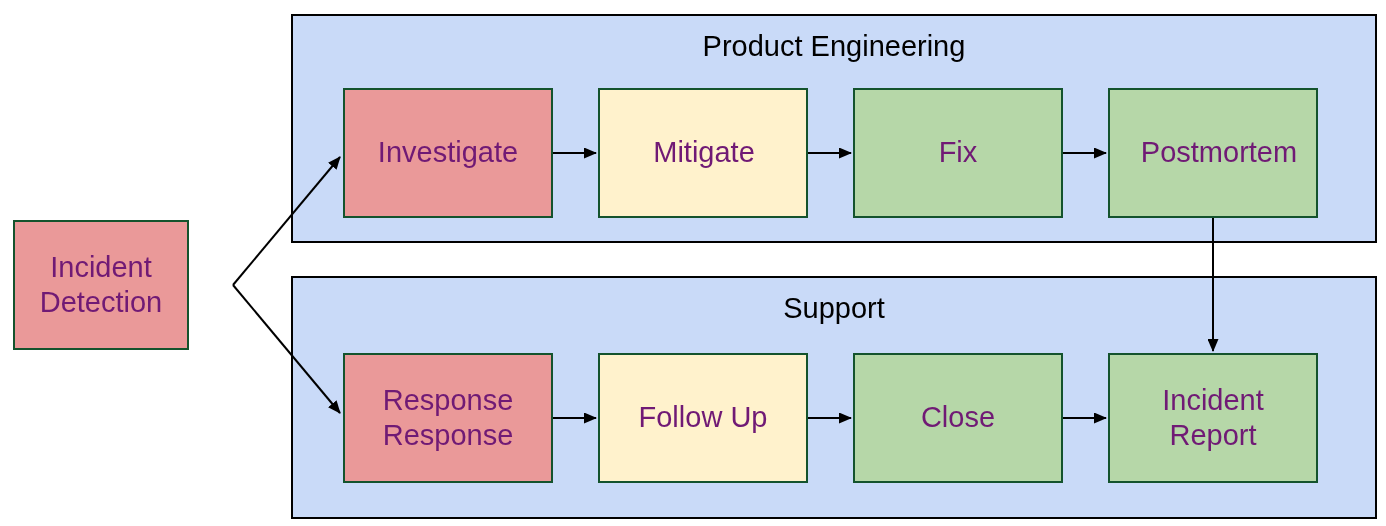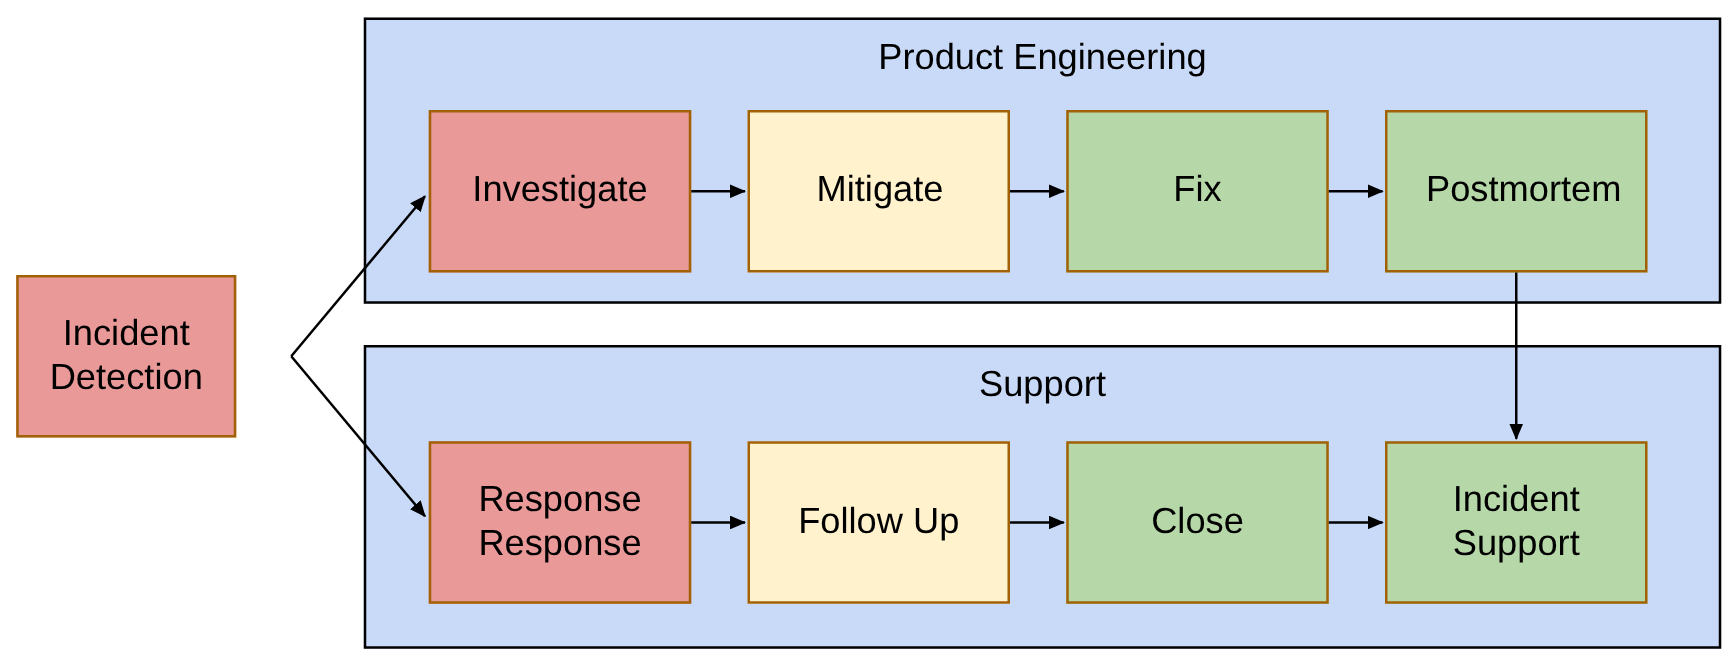--- a/index.html
+++ b/index.html
@@ -26,29 +26,29 @@
     top: 13px;
     left: 0;
     width: 100%;
     text-align: center;
     font-size: 29px;
     line-height: 1.2;
     color: #000000;
   }
   .node {
     position: absolute;
-    border: 2px solid #a16207;
+    border: 2px solid #14532d;
     box-sizing: border-box;
     display: flex;
     align-items: center;
     justify-content: center;
     text-align: center;
     font-size: 29px;
     line-height: 1.22;
-    color: #000000;
+    color: #701a75;
     padding: 0 10px;
     z-index: 2;
   }
   .node-entry    { left: 13px;   top: 220px; width: 176px; height: 130px; }
   .lane-pe       { left: 291px;  top: 14px;  width: 1086px; height: 229px; }
   .lane-support  { left: 291px;  top: 276px; width: 1086px; height: 243px; }
   .pe-step       { top: 88px;  height: 130px; width: 210px; }
   .sup-step      { top: 353px; height: 130px; width: 210px; }
   .step-0 { left: 343px; }
   .step-1 { left: 598px; }
@@ -78,21 +78,21 @@
   <div class="node node-entry" style="background: rgb(234, 153, 153);">Incident Detection</div>
 
   <div class="node pe-step step-0" style="background: rgb(234, 153, 153);">Investigate</div>
   <div class="node pe-step step-1" style="background: rgb(255, 242, 204); padding-left: 12px;">Mitigate</div>
   <div class="node pe-step step-2" style="background: rgb(182, 215, 168);">Fix</div>
   <div class="node pe-step step-3" style="background: rgb(182, 215, 168); padding-left: 22px;">Postmortem</div>
 
   <div class="node sup-step step-0" style="background: rgb(234, 153, 153);">Response Response</div>
   <div class="node sup-step step-1" style="background: rgb(255, 242, 204);">Follow Up</div>
   <div class="node sup-step step-2" style="background: rgb(182, 215, 168);">Close</div>
-  <div class="node sup-step step-3" style="background: rgb(182, 215, 168);">Incident Support</div>
+  <div class="node sup-step step-3" style="background: rgb(182, 215, 168);">Incident Report</div>
 
   <svg class="edge-layer" width="1386" height="526">
     <defs>
       <marker id="ah" markerUnits="userSpaceOnUse" markerWidth="13" markerHeight="11" viewBox="0 0 13 11" refX="12" refY="5.5" orient="auto">
         <path d="M0,0 L13,5.5 L0,11 Z" fill="#000000"></path>
       </marker>
     </defs>
 
     <line x1="233" y1="285" x2="340" y2="157" stroke="#000000" stroke-width="2" marker-end="url(#ah)"></line>
 

